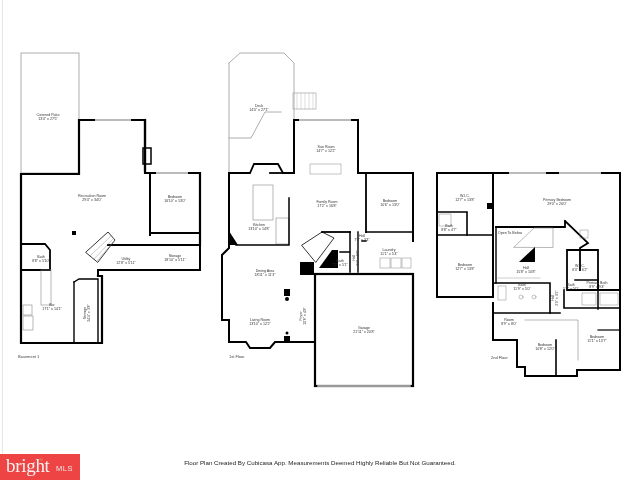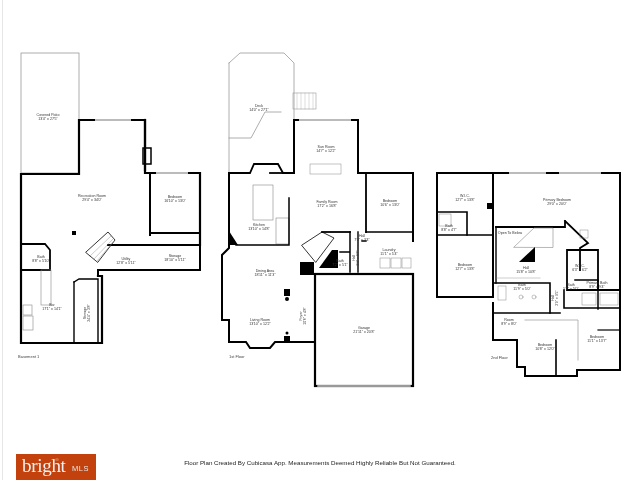--- a/index.html
+++ b/index.html
@@ -3,21 +3,21 @@
 <meta charset="utf-8">
 <style>
   html, body { margin:0; padding:0; }
   body { width:640px; height:480px; background:#ffffff; position:relative; overflow:hidden; font-family:"Liberation Sans", sans-serif; }
   .frame { position:absolute; left:2px; top:0; width:636px; height:480px; border-left:1px solid #e6e6e6; }
   svg.plan { position:absolute; left:0; top:0; }
   .lbl { position:absolute; font-size:3.6px; line-height:4.2px; color:#333; text-align:center; white-space:nowrap; transform:translate(-50%,-50%); }
   .lbl .dim { display:block; }
   .floor-name { position:absolute; font-size:4px; color:#444; white-space:nowrap; }
   .footer-note { position:absolute; left:0; width:640px; top:459px; text-align:center; font-size:6.2px; color:#222; }
-  .logo { position:absolute; left:16px; top:454px; width:80px; height:26px; background:#c2410c; color:#fff;text-decoration:underline; }
+  .logo { position:absolute; left:0; top:454px; width:80px; height:26px; background:#ef4444; color:#fff;text-decoration:underline; }
   .logo .b { position:absolute; left:6px; top:1px; font-family:"Liberation Serif", serif; font-size:19px; letter-spacing:-0.3px; color:#f2f2f2; }
   .logo .m { position:absolute; left:56px; top:10px; font-size:7.5px; letter-spacing:0.6px; color:#e8e8e8; }
   .logo .dot { position:absolute; left:39px; top:4px; width:4px; height:3px; border-radius:50%; background:#d9754a; opacity:.8; }
 </style>
 </head>
 <body>
 
 <div class="frame"></div>
 
 <svg class="plan" width="640" height="480" viewBox="0 0 640 480">

